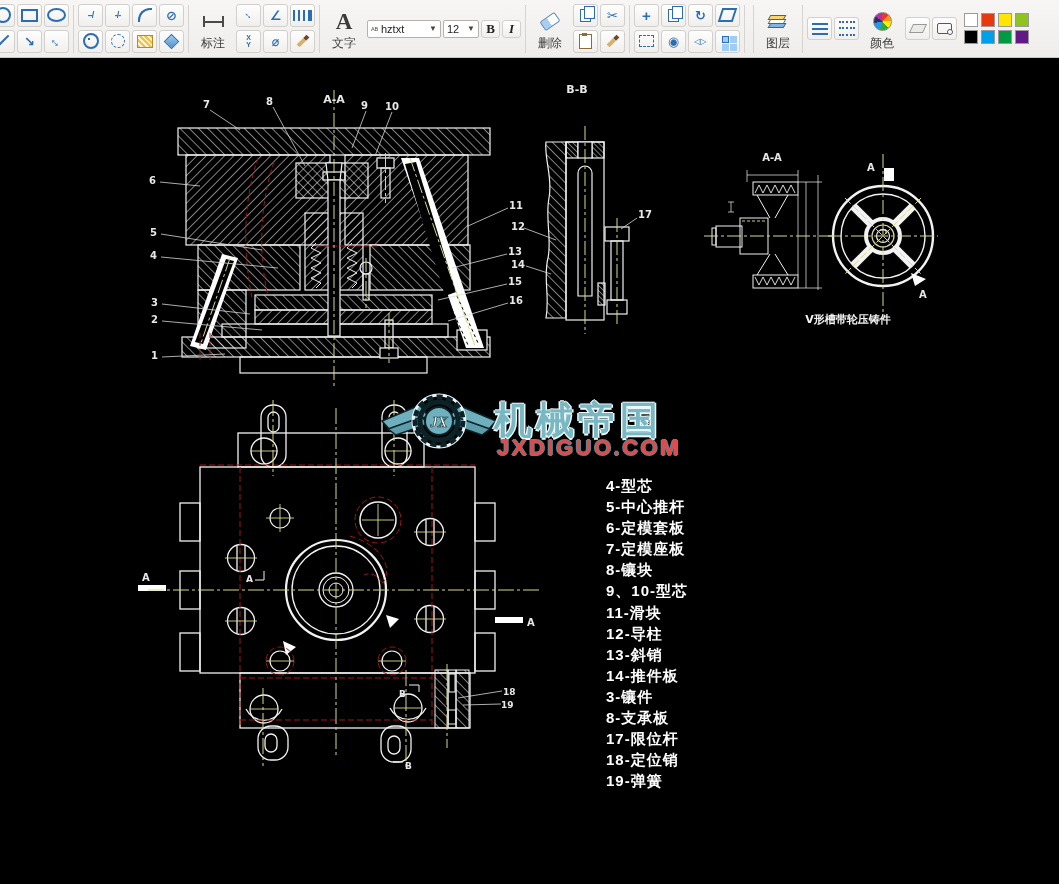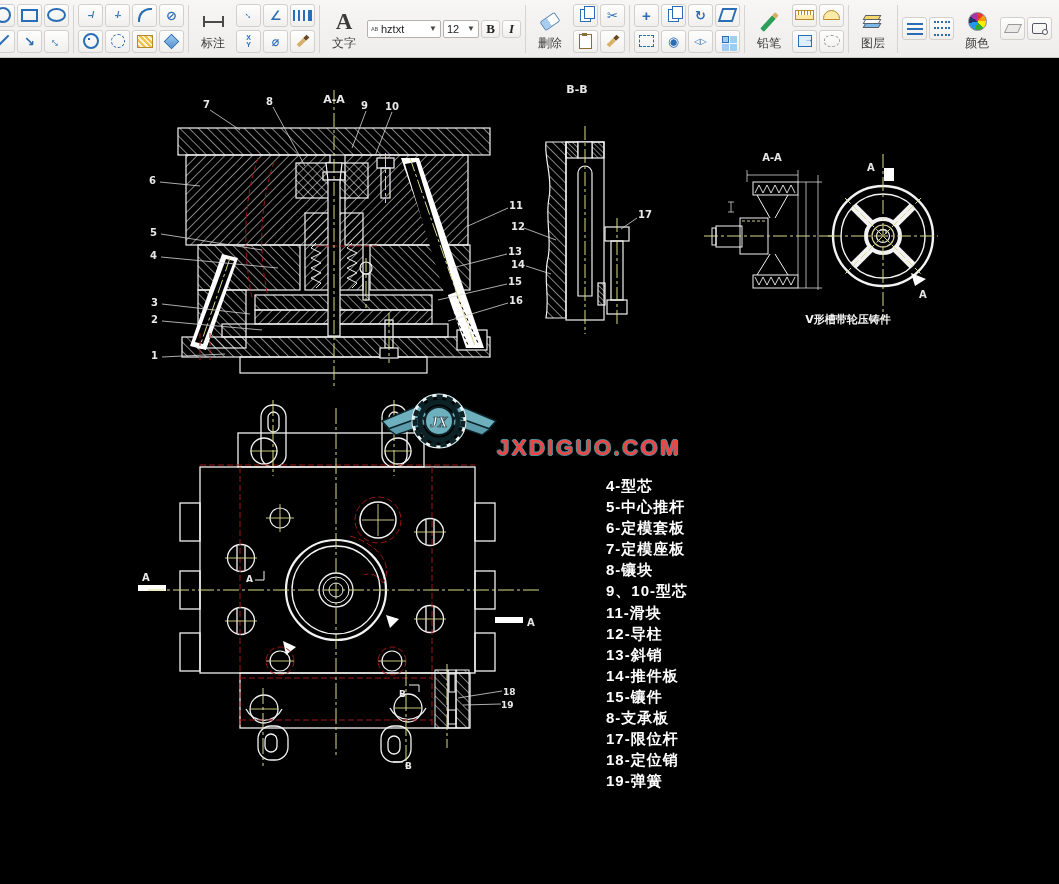--- a/index.html
+++ b/index.html
@@ -268,42 +268,20 @@
       <span class="b">
           <span class="sh-cube"></span>
         </span>
       <span class="b">
           <span class="sh-array"></span>
         </span>
     </div>
   </div>
   <div class="sep"></div>
 
-  <div class="tgroup">
-    <div class="bigbtn">
-      <span class="bigicon">
-          <span class="sh-pencil big"></span>
-        </span>
-      <span class="biglabel">铅笔</span>
-    </div>
-    <div class="grid">
-      <span class="b">
-          <span class="sh-ruler"></span>
-        </span>
-      <span class="b">
-          <span class="sh-export"></span>
-        </span>
-      <span class="b">
-          <span class="sh-protractor"></span>
-        </span>
-      <span class="b">
-          <span class="sh-lasso"></span>
-        </span>
-    </div>
-  </div>
   <div class="sep"></div>
 
   <div class="tgroup">
     <div class="bigbtn">
       <span class="bigicon">
           <span class="sh-layers">
             <i></i>
             <i></i>
             <i></i>
           </span>
@@ -669,33 +647,34 @@
       <polygon points="8,44 42,32 48,39 16,50" fill="#5d9dab"></polygon>
       <polygon points="116,36 78,20 70,31 108,45" fill="#6fb0be"></polygon>
       <polygon points="110,44 76,32 70,39 102,50" fill="#5d9dab"></polygon>
     </g>
     <circle cx="59" cy="36" r="26" fill="none" stroke="#e9f6f8" stroke-width="3"></circle>
     <circle cx="59" cy="36" r="24" fill="none" stroke="#0c2227" stroke-width="5" stroke-dasharray="6 4"></circle>
     <circle cx="59" cy="36" r="19" fill="none" stroke="#0c2227" stroke-width="5"></circle>
     <circle cx="59" cy="36" r="14" fill="#6fb0be" stroke="#0c2227" stroke-width="2"></circle>
     <text x="59" y="42" text-anchor="middle" font-size="15" font-weight="bold" font-style="italic" font-family="Liberation Serif, DejaVu Serif, serif" fill="#ffffff" stroke="#0c2227" stroke-width="0.6">JX</text>
   </svg>
+  <div class="wm-title">机械帝国</div>
   <div class="wm-site">JXDIGUO.COM</div>
 </div>
 
 <div class="parts">
   <div>4-型芯</div>
   <div>5-中心推杆</div>
   <div>6-定模套板</div>
   <div>7-定模座板</div>
   <div>8-镶块</div>
   <div>9、10-型芯</div>
   <div>11-滑块</div>
   <div>12-导柱</div>
   <div>13-斜销</div>
   <div>14-推件板</div>
-  <div>15-镶件</div>
+  <div>3-镶件</div>
   <div>8-支承板</div>
   <div>17-限位杆</div>
   <div>18-定位销</div>
   <div>19-弹簧</div>
 </div>
 </div>
 
 </body></html>

